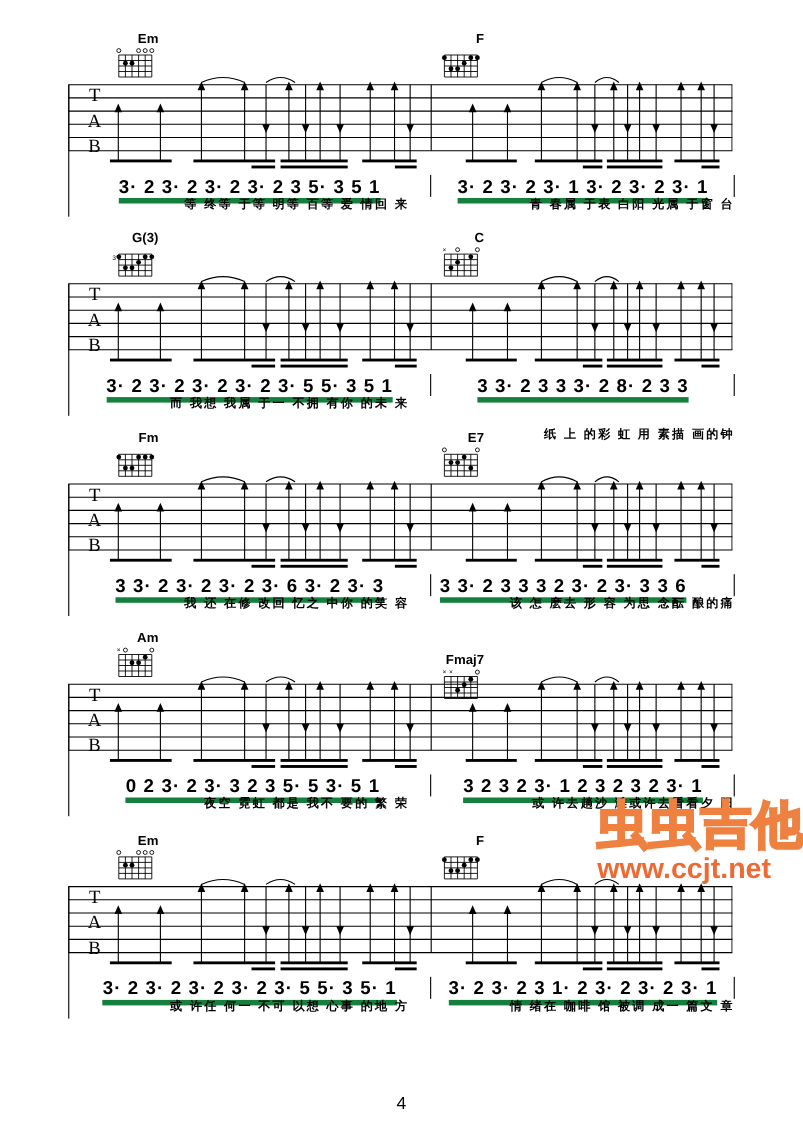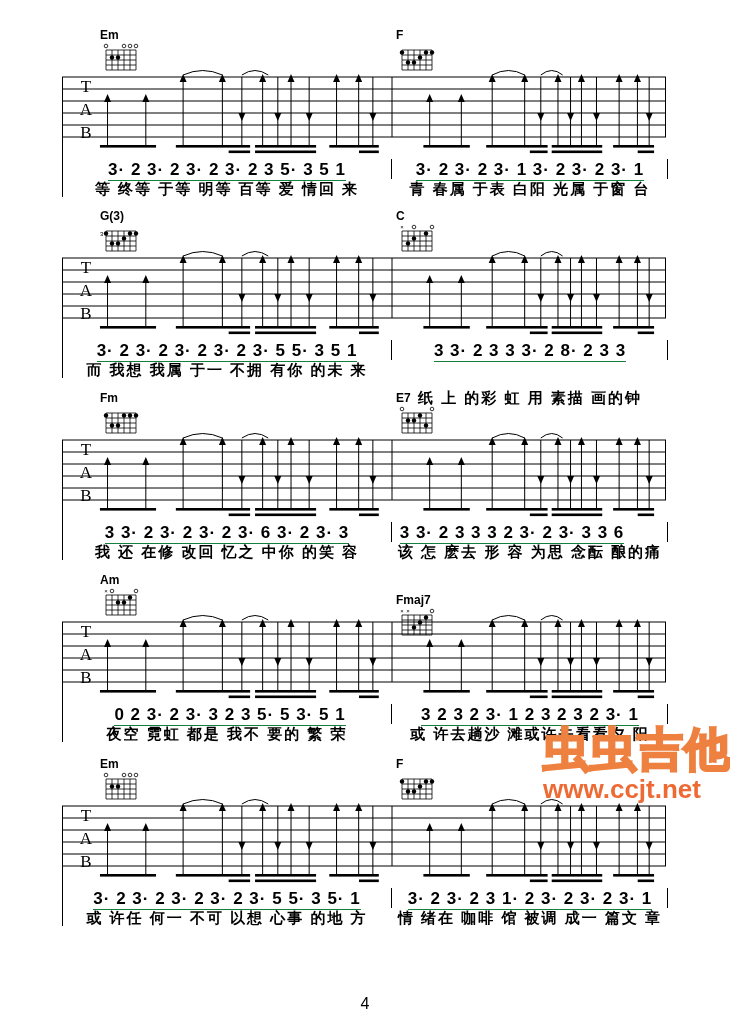--- a/index.html
+++ b/index.html
@@ -7,29 +7,29 @@
     position:relative;width:730px;height:1032px;background:#ffffff;
     font-family:"Liberation Sans",sans-serif;overflow:hidden;margin:0 auto;
     color:#000;
   }
   .sysline{position:absolute;width:1px;background:#000;}
   .staff-svg{position:absolute;left:62px;}
   .tabletter{
     position:absolute;width:16px;text-align:center;
     font-family:"Liberation Serif",serif;font-size:17px;line-height:1;
   }
-  .chord{position:absolute;width:44px;text-align:left;}
+  .chord{position:absolute;width:44px;text-align:right;}
   .chord .cname{font-size:12px;font-weight:bold;line-height:1;margin-bottom:1px;white-space:nowrap;}
   .numline{
     position:absolute;text-align:center;font-size:17px;font-weight:bold;
     white-space:nowrap;letter-spacing:1px;line-height:1;
   }
-  .numline .ul{display:inline-block;border-bottom:1px solid #15803d;padding-bottom:2px;}
+  .numline .ul{display:inline-block;border-bottom:5px solid #15803d;padding-bottom:2px;}
   .lyricline{
-    position:absolute;text-align:center;font-size:15px;font-weight:bold;
+    position:absolute;text-align:right;font-size:11px;font-weight:bold;
     white-space:nowrap;letter-spacing:2px;line-height:1;
   }
   .numbar{position:absolute;width:1px;height:20px;background:#000;}
   .watermark{position:absolute;left:543px;top:726px;width:220px;z-index:5;pointer-events:none;}
   .wm1{
     font-size:46px;font-weight:bold;letter-spacing:1px;line-height:1;
     color:#ffffff;-webkit-text-stroke:2.5px #ee8040;
     text-shadow:0 0 1px #ee8040;white-space:nowrap;
   }
   .wm2{font-size:26px;font-weight:bold;color:#ed6a35;line-height:1;margin-top:4px;white-space:nowrap;letter-spacing:0px;}

